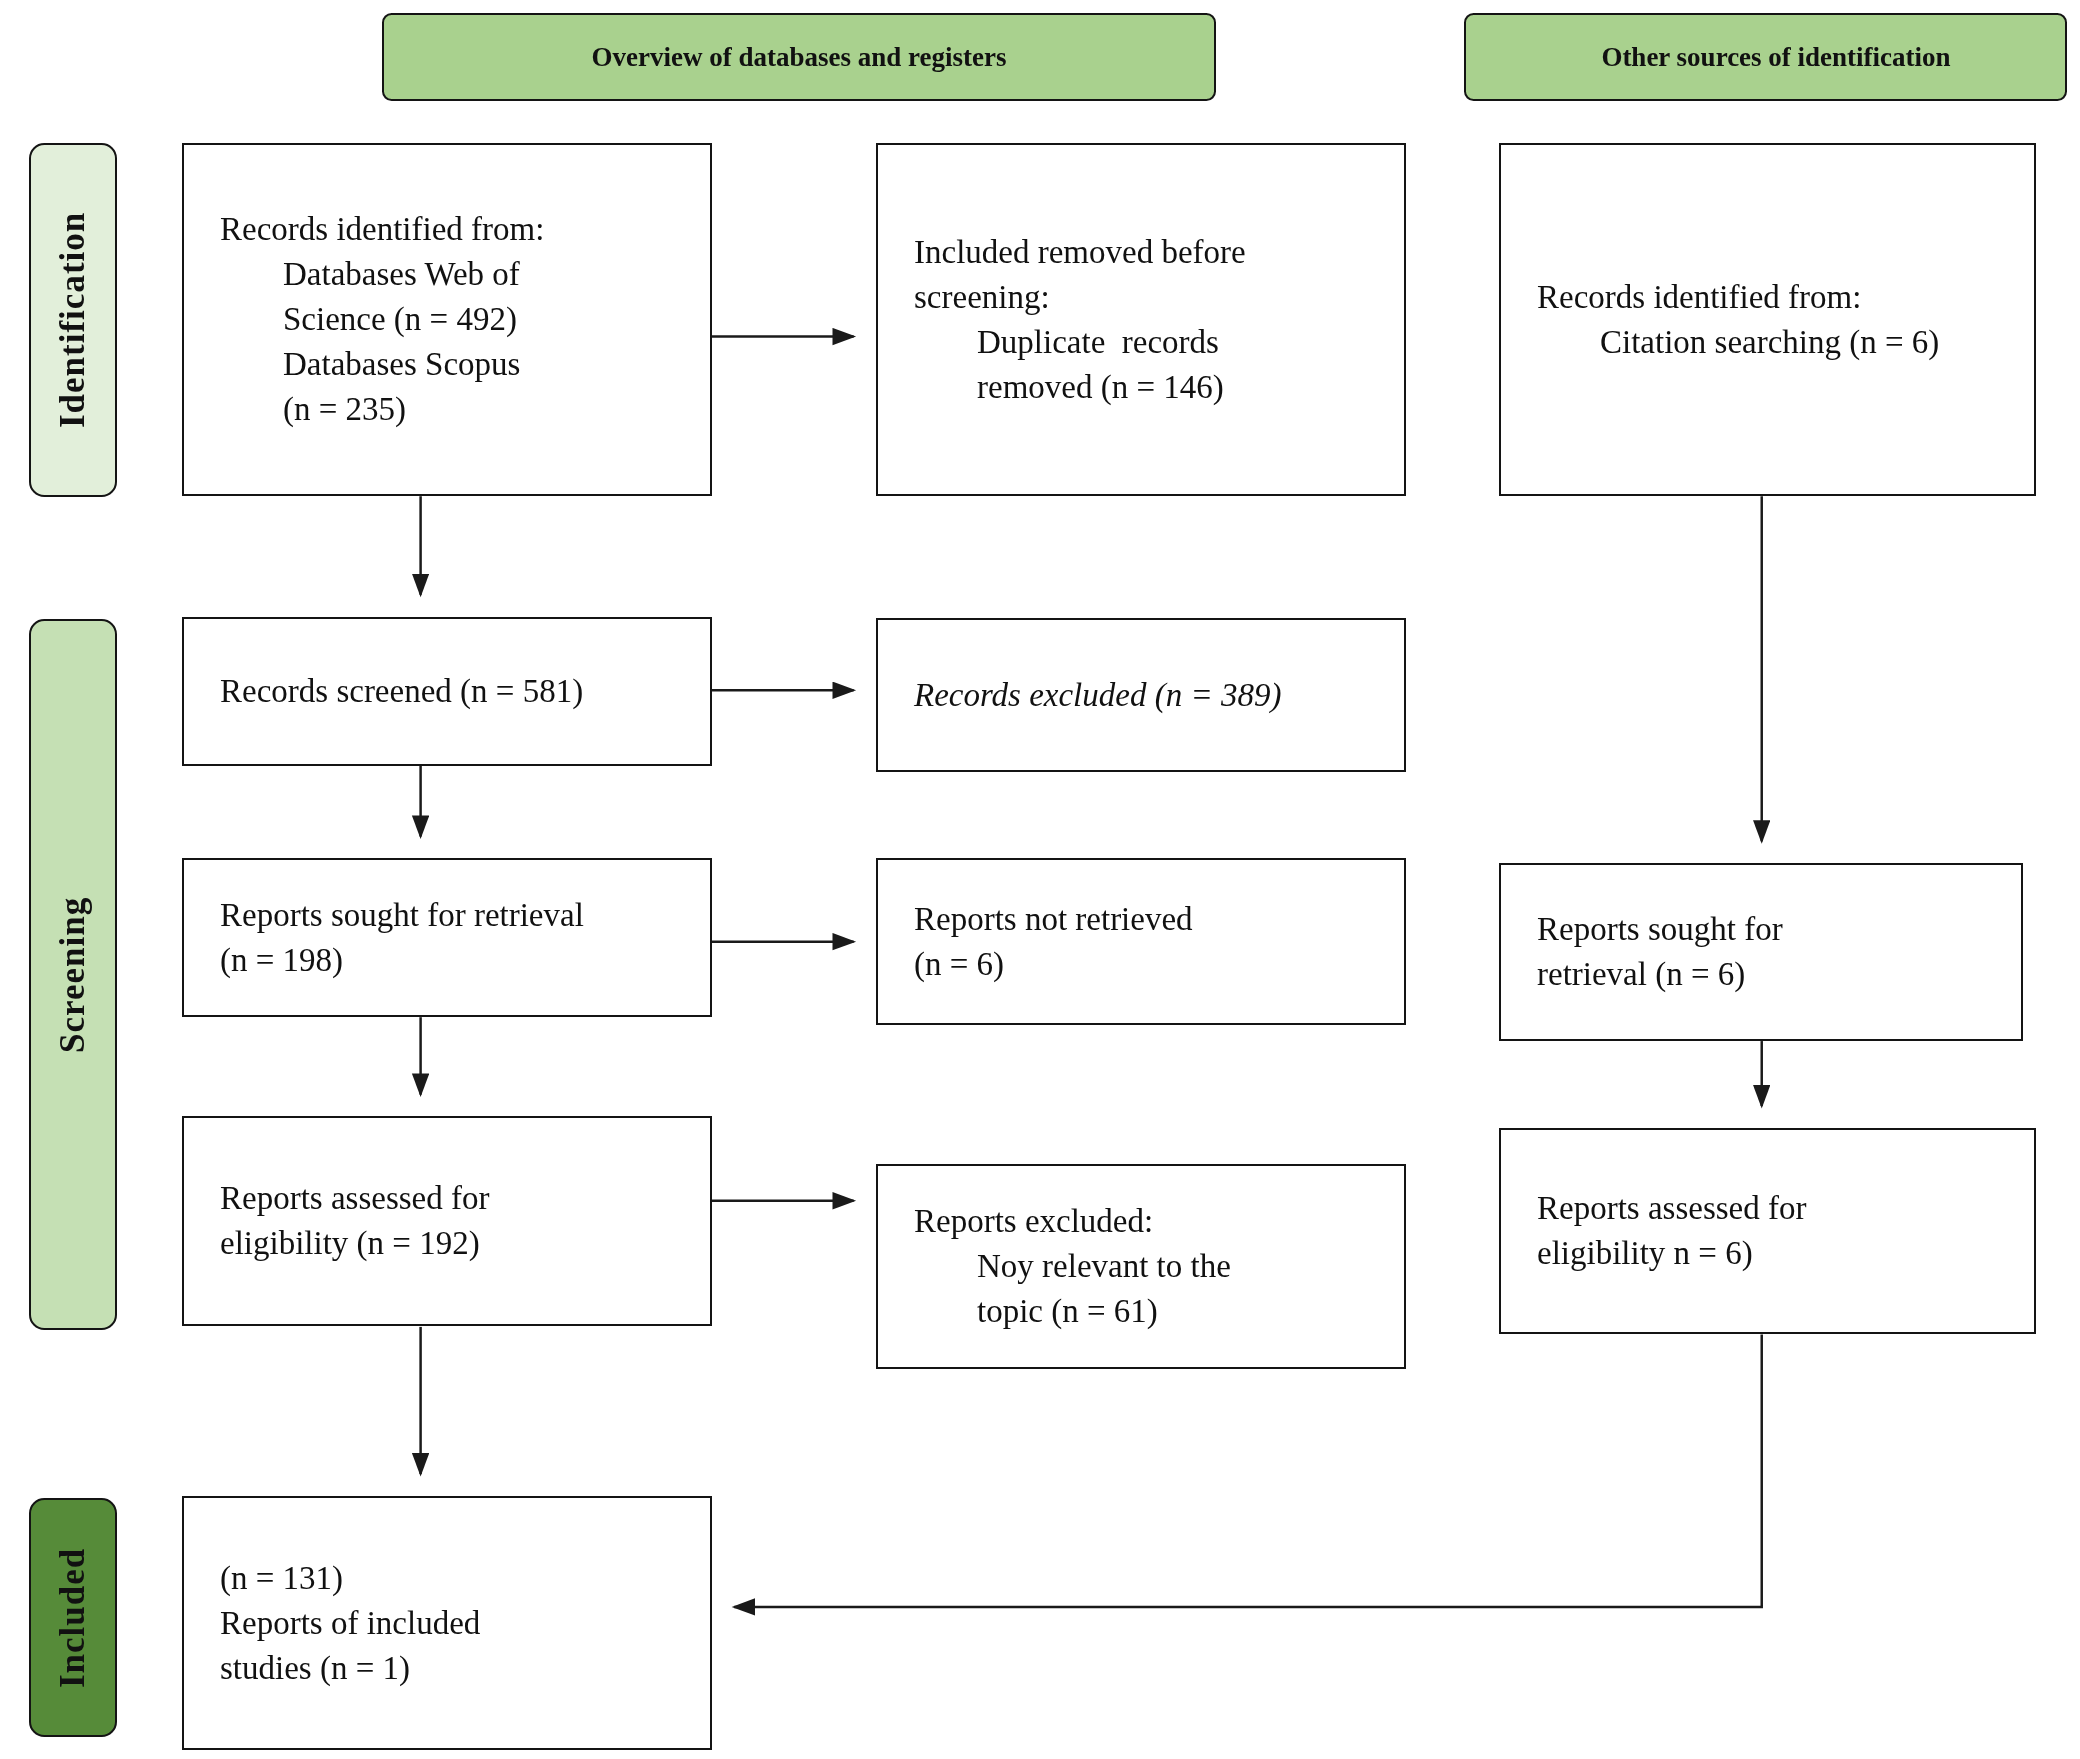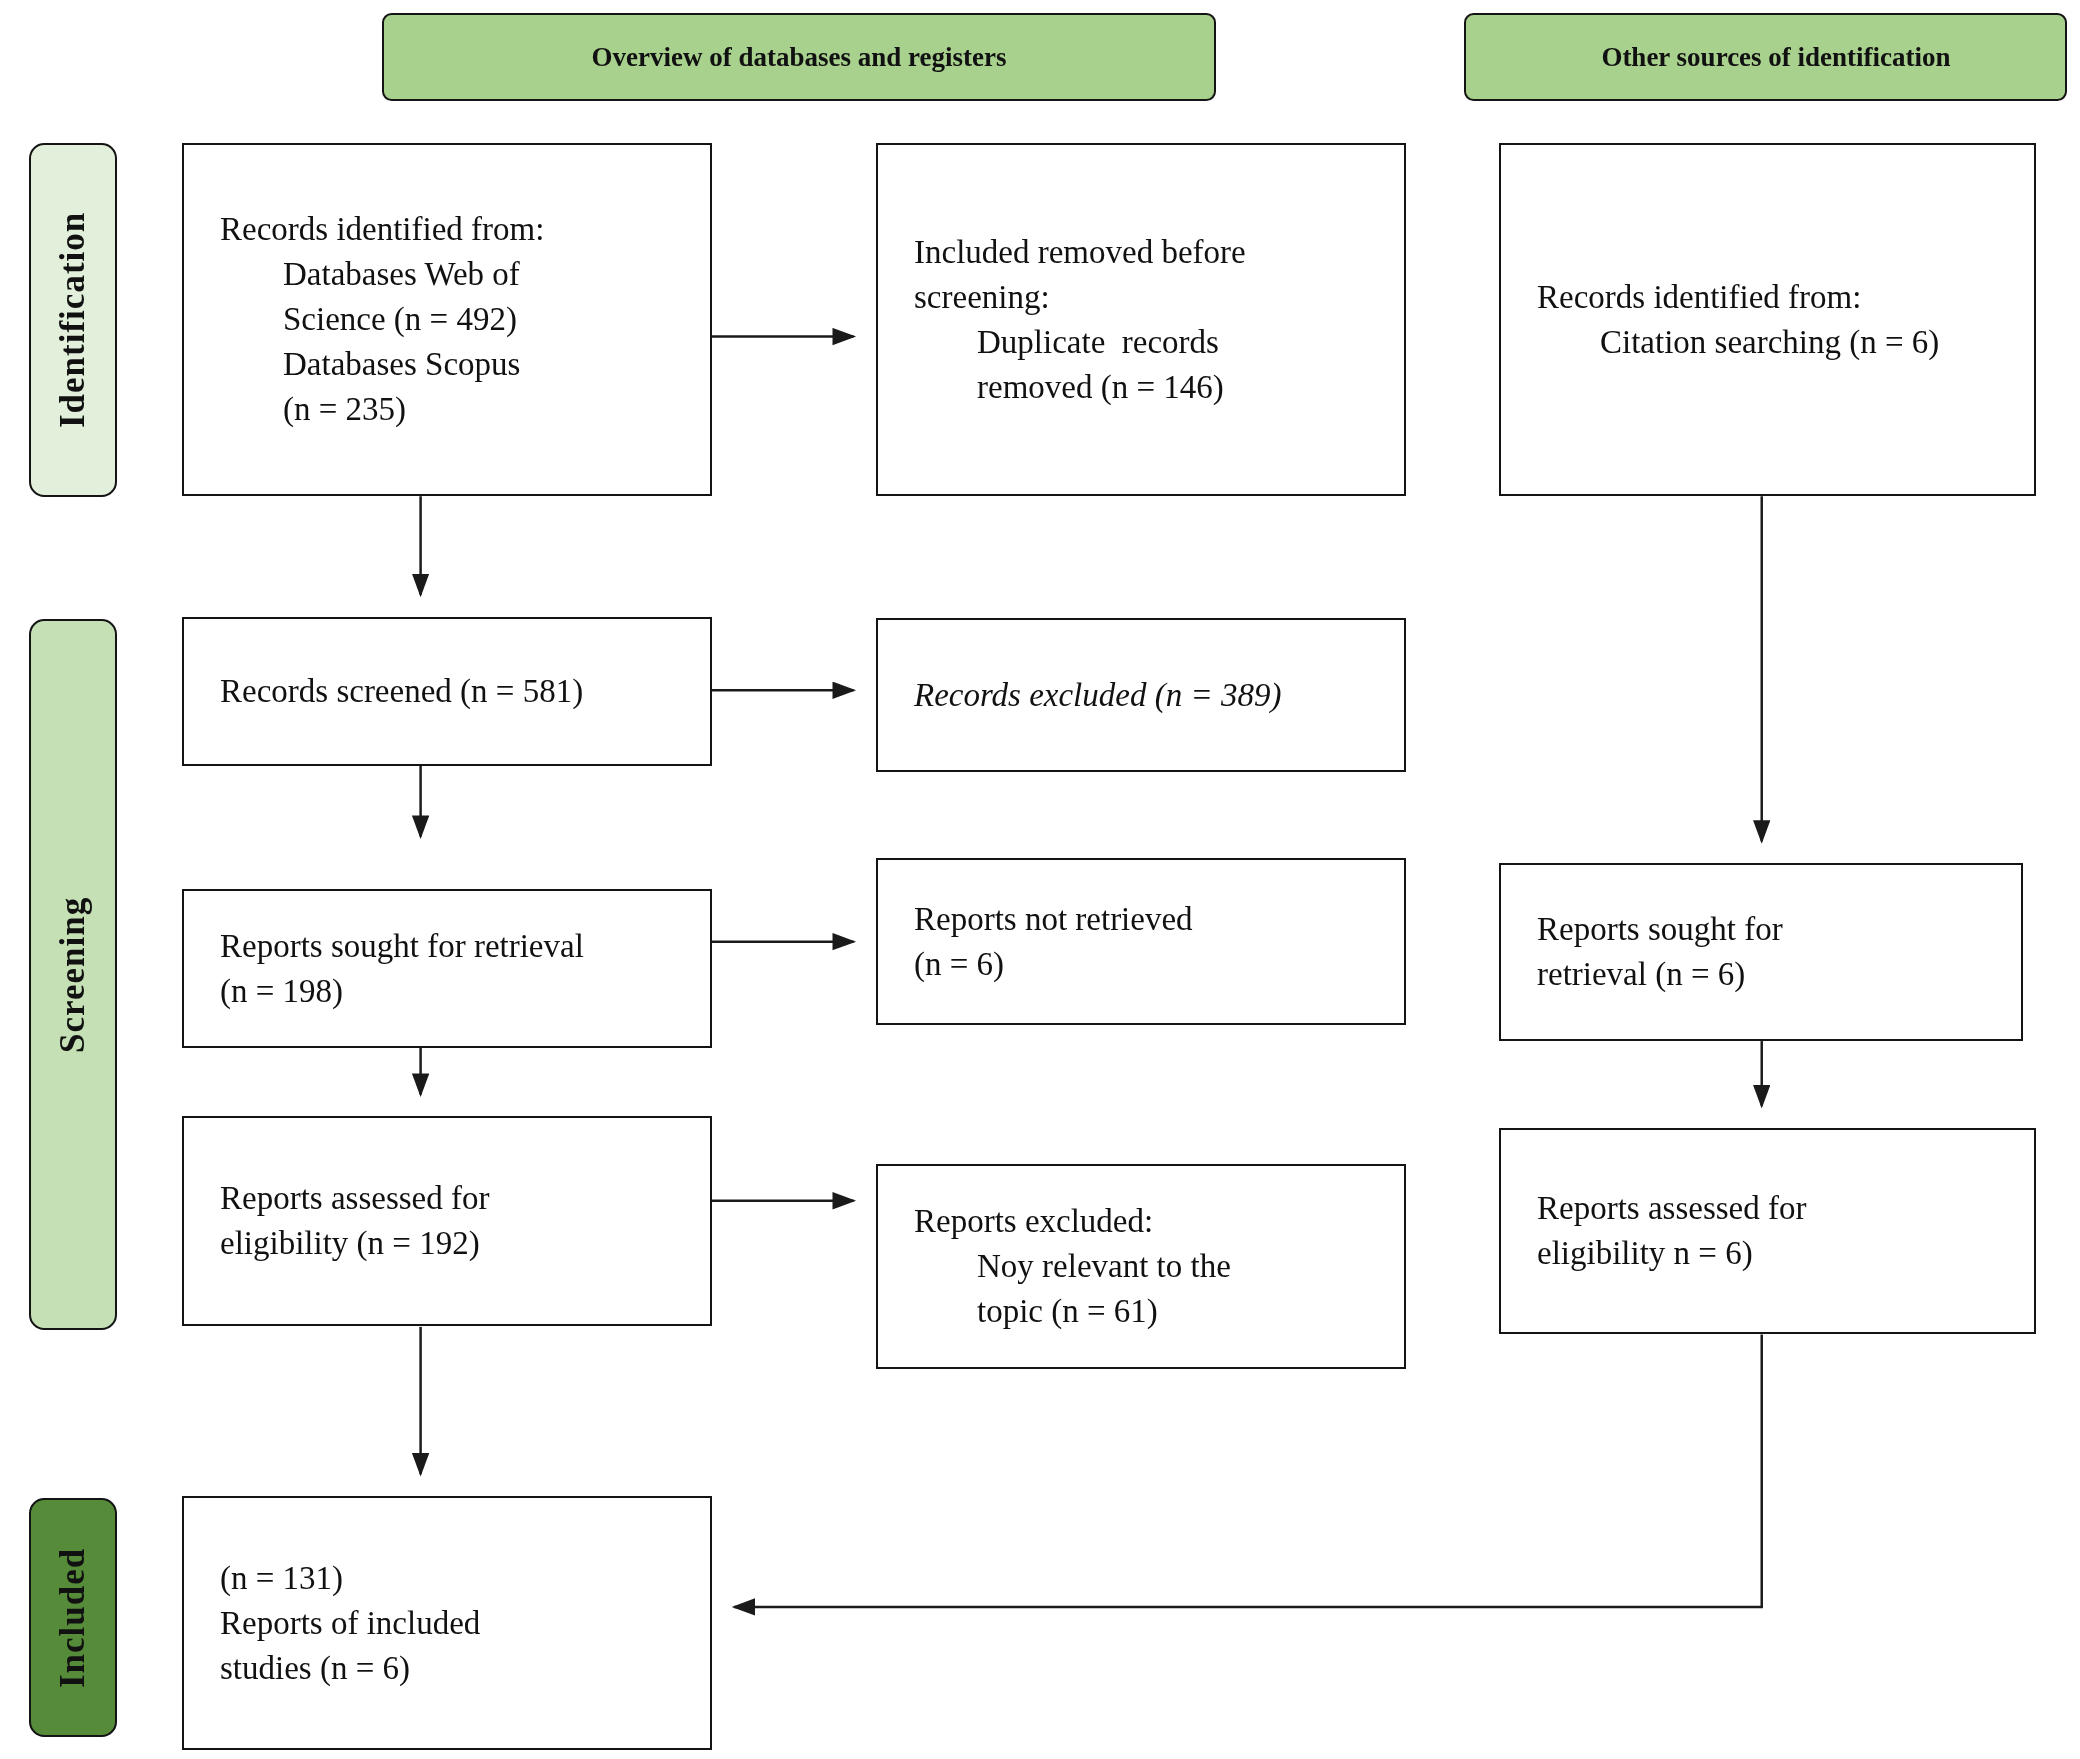--- a/index.html
+++ b/index.html
@@ -93,34 +93,34 @@
     <div class="ln ind">Databases Web of</div>
     <div class="ln ind">Science (n = 492)</div>
     <div class="ln ind">Databases Scopus</div>
     <div class="ln ind">(n = 235)</div>
   </div>
 
   <div class="box" style="left:182px;top:617px;width:530px;height:149px;">
     <div class="ln">Records screened (n = 581)</div>
   </div>
 
-  <div class="box" style="left:182px;top:858px;width:530px;height:159px;margin-top:31px;">
+  <div class="box" style="left:182px;top:858px;width:530px;height:159px;">
     <div class="ln">Reports sought for retrieval</div>
     <div class="ln">(n = 198)</div>
   </div>
 
   <div class="box" style="left:182px;top:1116px;width:530px;height:210px;">
     <div class="ln">Reports assessed for</div>
     <div class="ln">eligibility (n = 192)</div>
   </div>
 
   <div class="box" style="left:182px;top:1496px;width:530px;height:254px;">
     <div class="ln">(n = 131)</div>
     <div class="ln">Reports of included</div>
-    <div class="ln">studies (n = 6)</div>
+    <div class="ln">studies (n = 1)</div>
   </div>
 
   <div class="box" style="left:876px;top:143px;width:530px;height:353px;">
     <div class="ln">Included removed before</div>
     <div class="ln">screening:</div>
     <div class="ln ind">Duplicate  records</div>
     <div class="ln ind">removed (n = 146)</div>
   </div>
 
   <div class="box" style="left:876px;top:618px;width:530px;height:154px;font-style:italic;">

